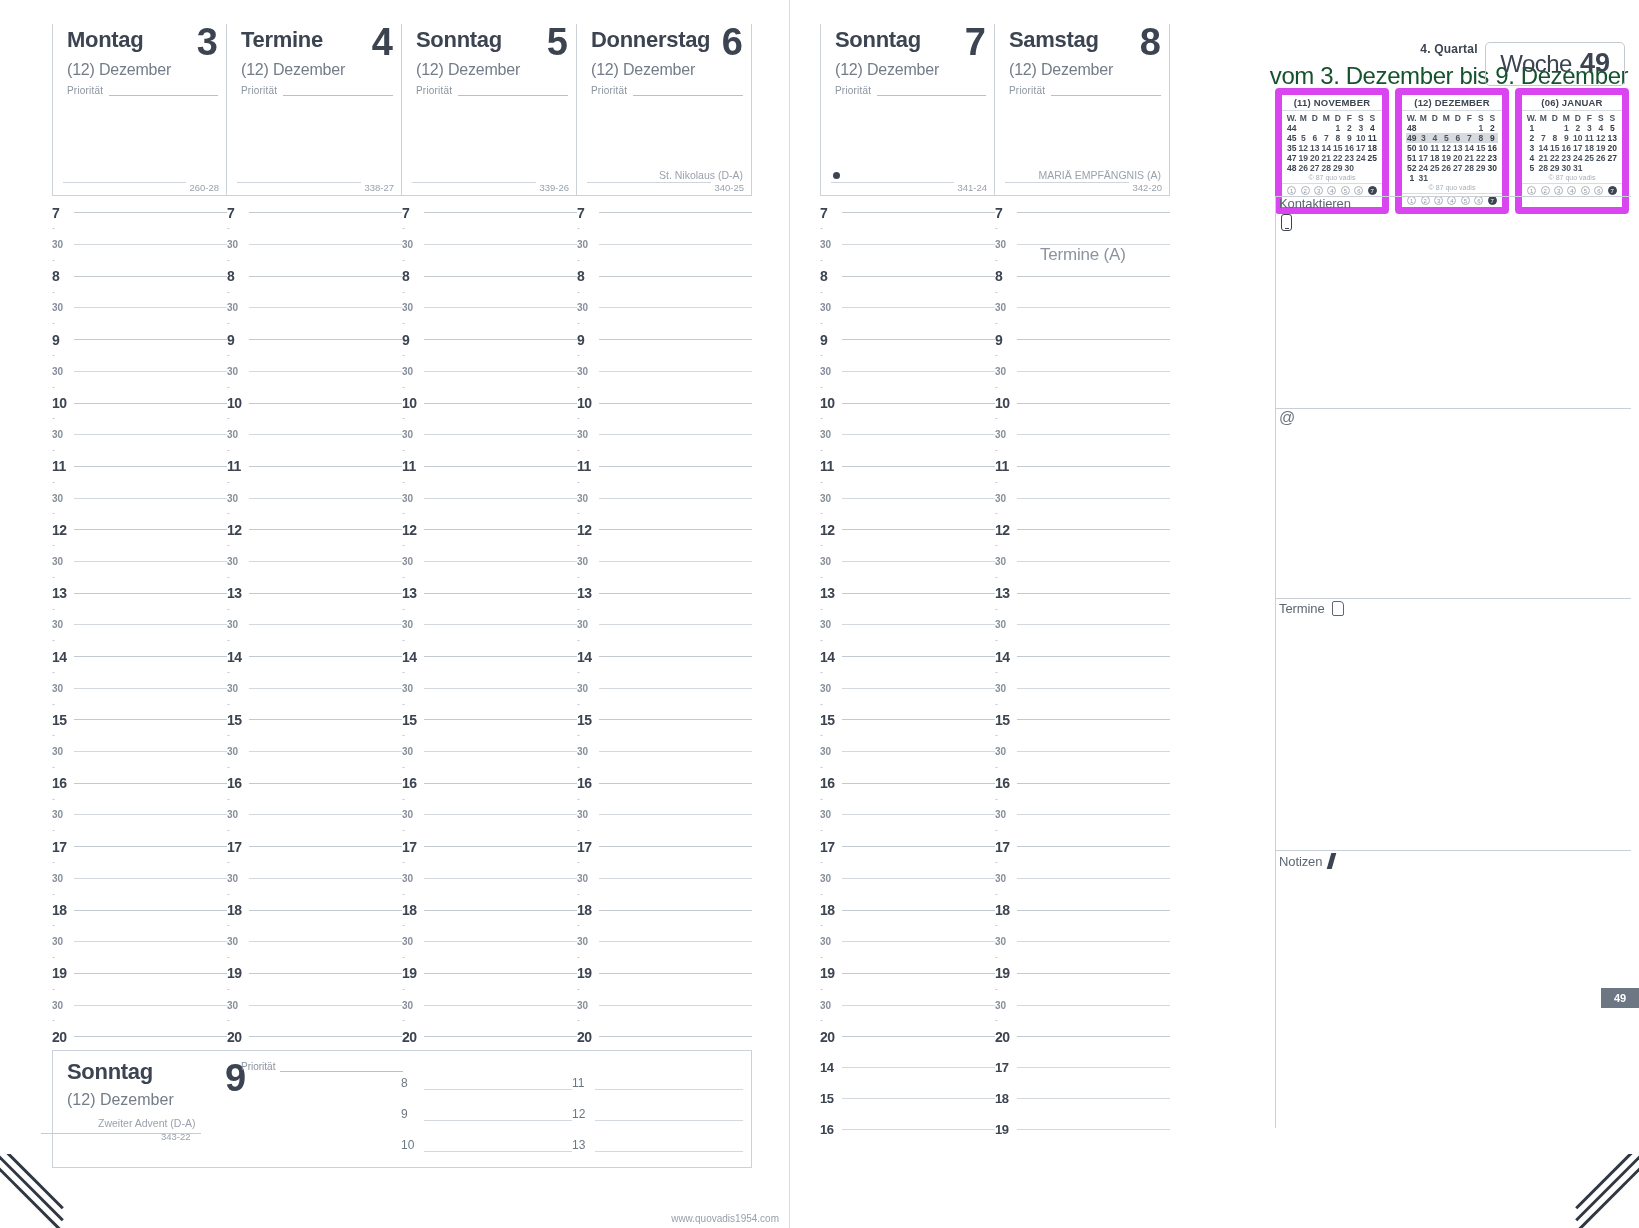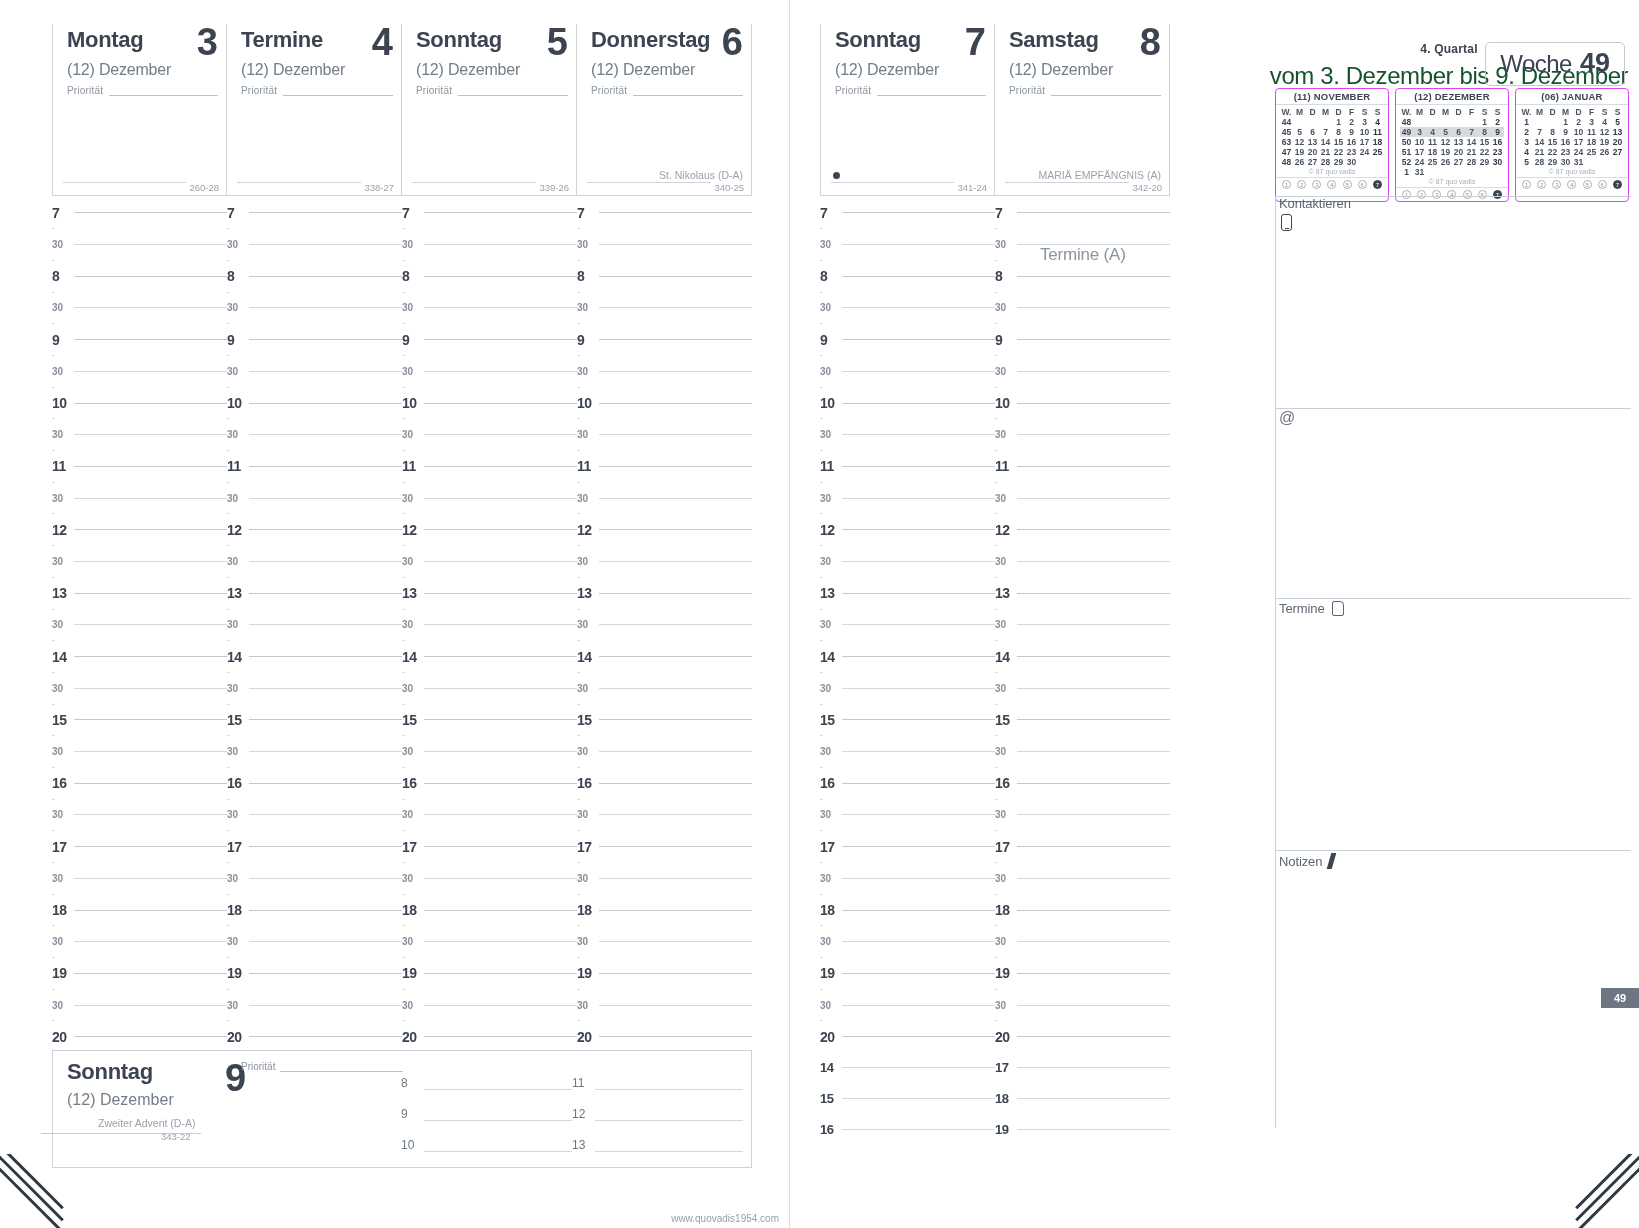--- a/index.html
+++ b/index.html
@@ -87,21 +87,21 @@
   .woche-box {
     position:absolute; right:14px; top:42px;
     border:1px solid #c3c9d1; border-radius:5px;
     padding:5px 14px 6px 14px;
     display:flex; align-items:baseline; gap:8px;
   }
   .woche-label { font-size:24px; color:#3b4450; letter-spacing:-.5px; }
   .woche-num { font-size:27px; font-weight:700; color:#3b4450; }
 
   .minicals { position:absolute; top:88px; left:6px; display:flex; gap:6px; }
-  .minical { width:114px; border:1px solid #d946ef; border-radius:4px; background:#fff; padding:2px 0 0 0; }
+  .minical { width:114px; border:7px solid #d946ef; border-radius:4px; background:#fff; padding:2px 0 0 0; }
   .mc-title { text-align:center; font-size:9.5px; font-weight:700; color:#3b4450; letter-spacing:.2px;
     border-bottom:1px solid #d7dce1; padding-bottom:2px; }
   .mc-grid { padding:2px 4px 0 4px; }
   .mc-row { display:flex; height:10px; align-items:center; }
   .mc-row.hdr { font-weight:700; color:#6d7783; }
   .mc-row.hl { background:#d7dbe0; }
   .mc-cell { flex:1; text-align:center; font-size:8.5px; color:#4a535f; font-weight:700; line-height:10px; }
   .mc-cell.w { color:#3b4450; }
   .mc-cell.sun { color:#2f3742; }
   .mc-copy { text-align:center; font-size:7px; color:#a7aeb7; padding:1px 0 2px 0; }
@@ -1489,21 +1489,21 @@
                 <span class="mc-cell w">45</span>
                 <span class="mc-cell">5</span>
                 <span class="mc-cell">6</span>
                 <span class="mc-cell">7</span>
                 <span class="mc-cell">8</span>
                 <span class="mc-cell">9</span>
                 <span class="mc-cell">10</span>
                 <span class="mc-cell sun">11</span>
               </div>
               <div class="mc-row">
-                <span class="mc-cell w">63</span>
+                <span class="mc-cell w">35</span>
                 <span class="mc-cell">12</span>
                 <span class="mc-cell">13</span>
                 <span class="mc-cell">14</span>
                 <span class="mc-cell">15</span>
                 <span class="mc-cell">16</span>
                 <span class="mc-cell">17</span>
                 <span class="mc-cell sun">18</span>
               </div>
               <div class="mc-row">
                 <span class="mc-cell w">47</span>

